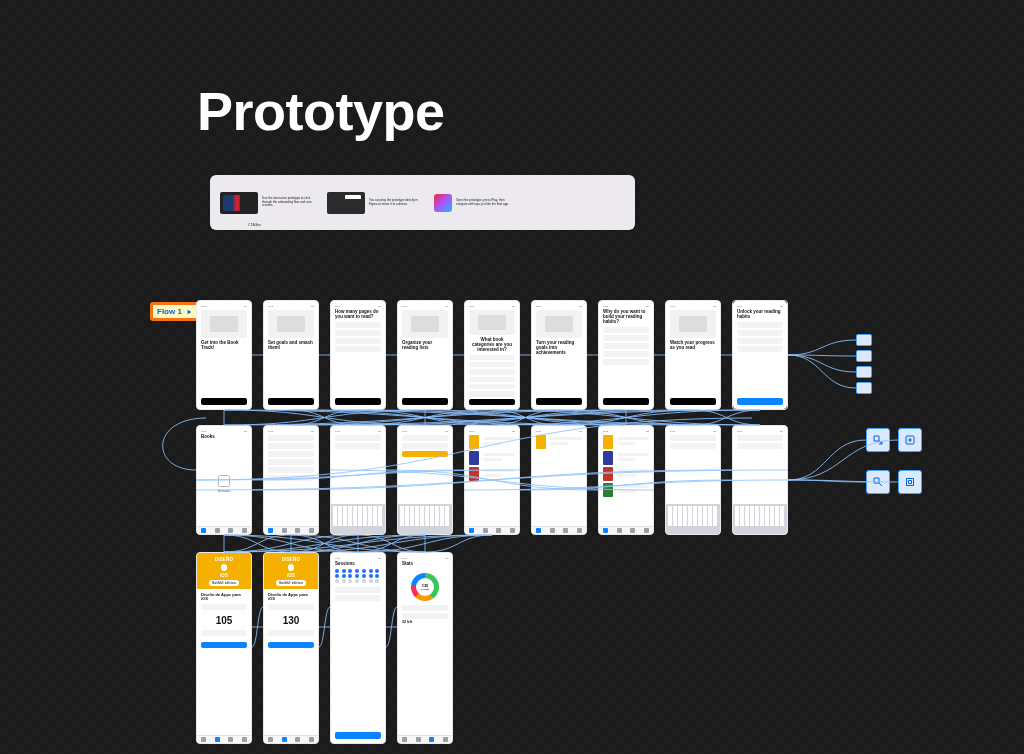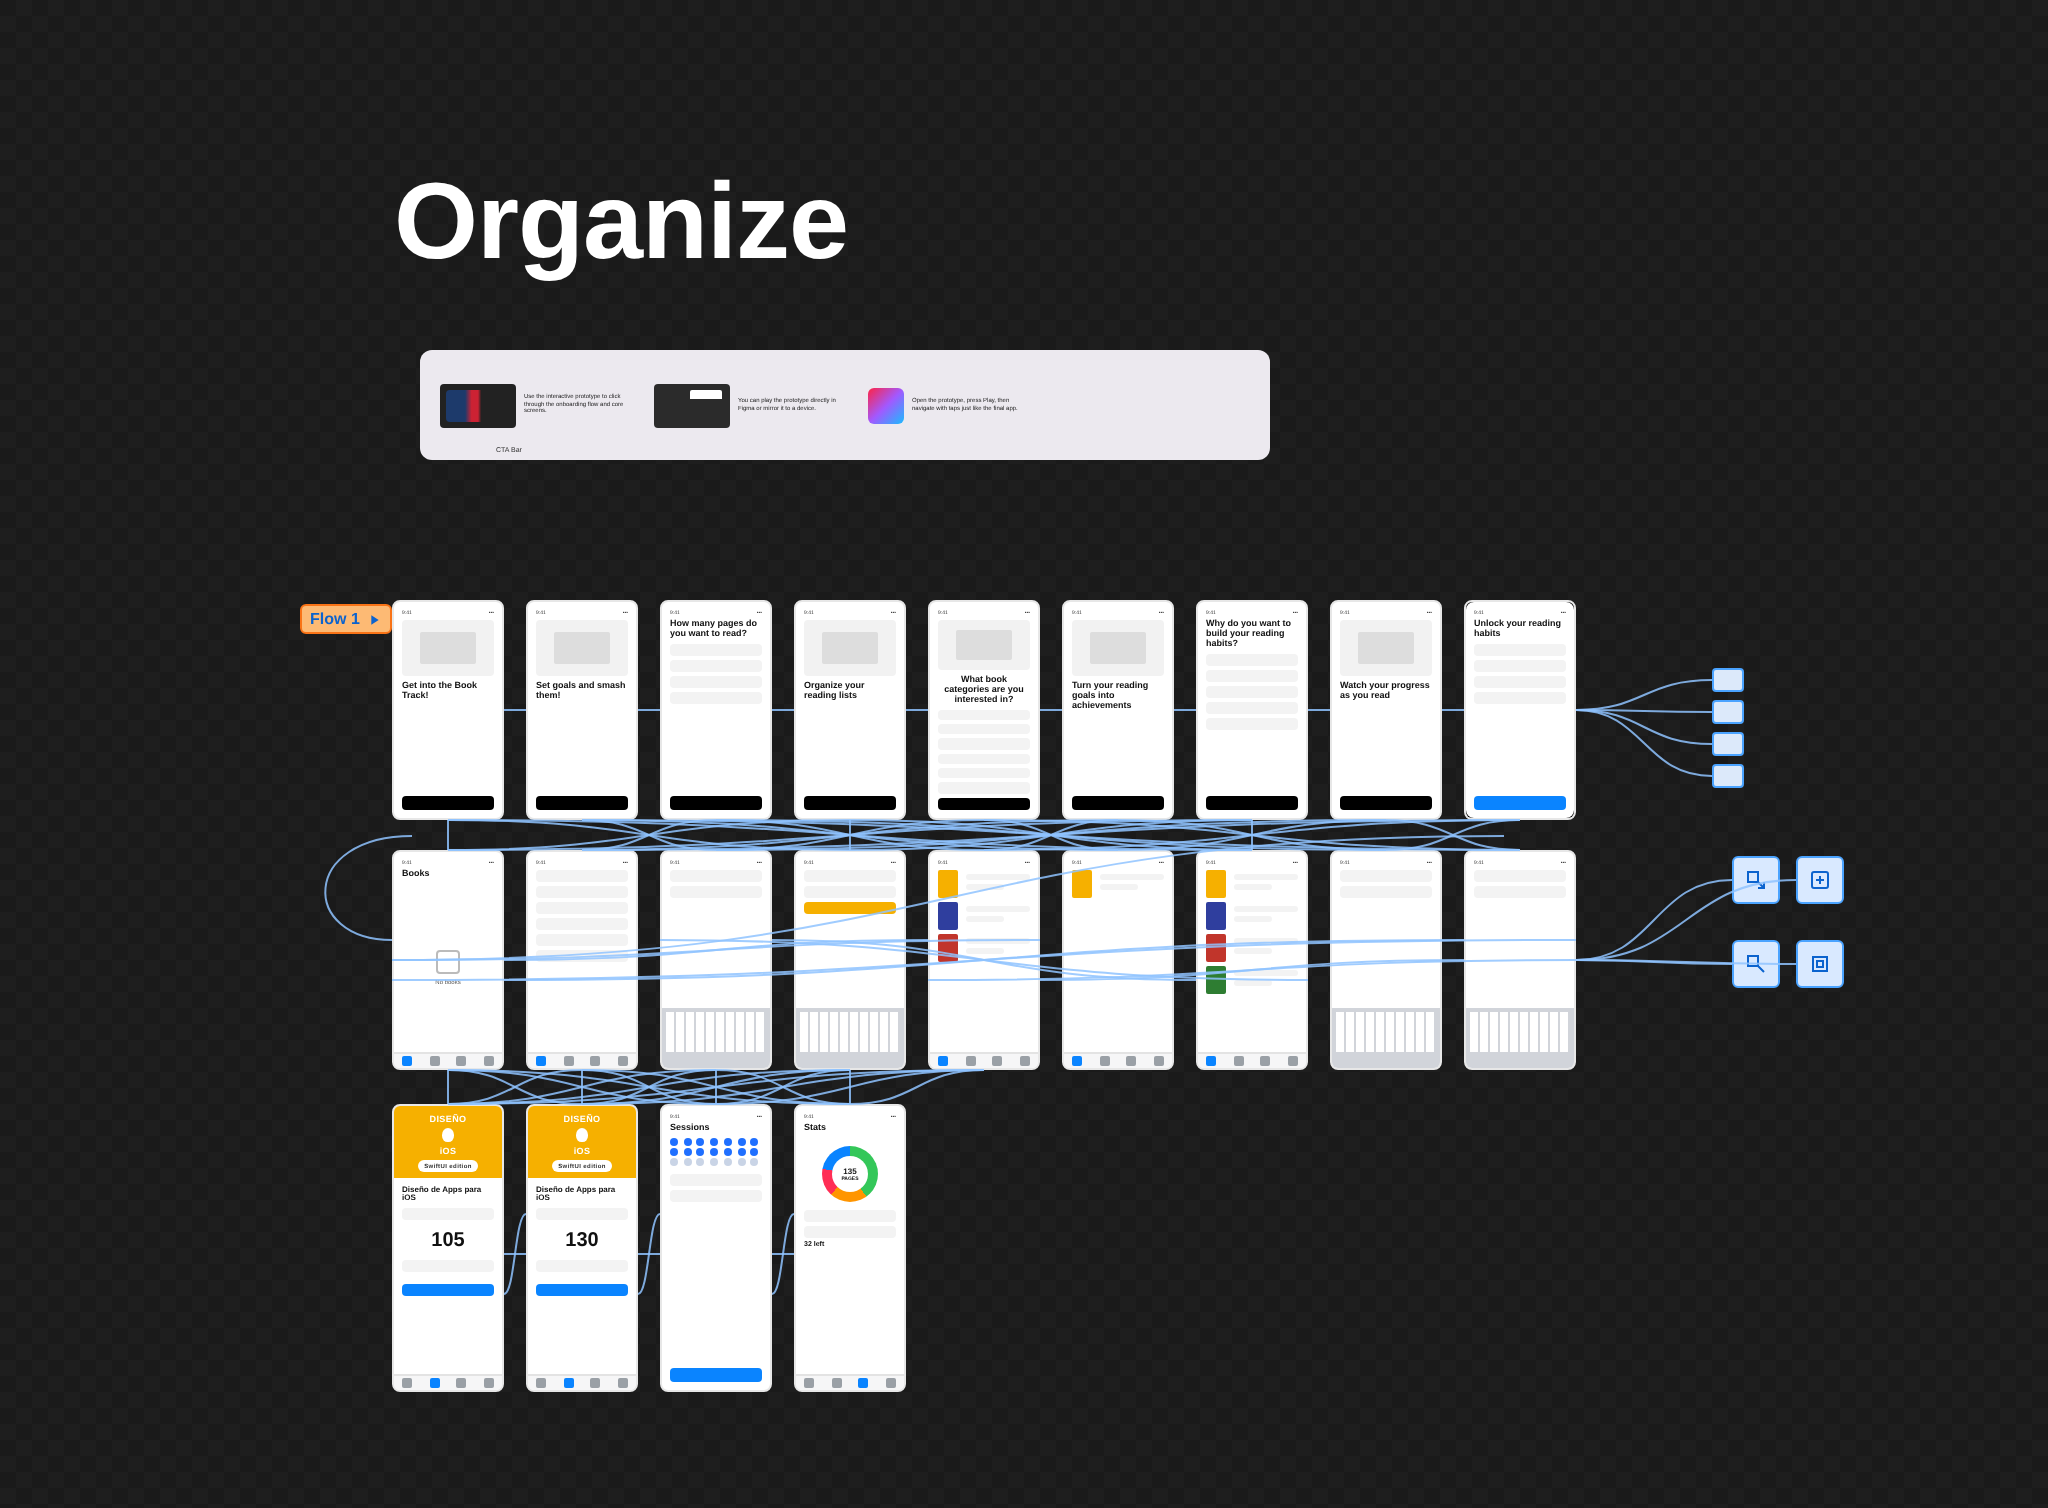--- a/index.html
+++ b/index.html
@@ -43,22 +43,22 @@
   .demo-thumb.a::after{ background: linear-gradient(90deg,#1d3a6b 30%, #c23 40%, #c23 50%, #222 55%); }
   .demo-thumb.b{ background:#2b2b2b; }
   .demo-thumb.b::after{ background: linear-gradient(180deg,#fff 50%, #2b2b2b 50%); left:18px; top:3px; right:4px; bottom:10px; border-radius:1px;}
   .demo-thumb.c{ width:18px; height:18px; background: linear-gradient(135deg,#f24,#a259ff,#1abcfe); border-radius:3px;}
   .demo-caption{ position:absolute; bottom:3px; left:38px; font-size:3.5px; color:#333; text-align:center; }
   
   #flow-badge {
     position: absolute;
     left: 150px;
     top: 302px;
-    background: #fdba74;
-    border: 1px solid #f97316;
+    background: #fef9c3;
+    border: 3px solid #f97316;
     color: #0b63ce;
     font-size: 8px;
     font-weight: 600;
     padding: 2px 4px;
     border-radius: 3px;
     display: flex;
     align-items: center;
     gap: 3px;
   }
   #flow-badge svg { width:8px; height:8px; }
@@ -75,21 +75,21 @@
     border-radius: 4px;
     border: 1px solid #e7e7e7;
     position: relative;
     overflow: hidden;
     font-size: 4px;
     color: #111;
     padding: 4px;
     display:flex;
     flex-direction:column;
   }
-  .screen.tall { height: 144px; }
+  .screen.tall { height: 192px; }
   .screen.dark-frame::before{
     content:""; position:absolute; inset:-3px; border:3px solid #000; border-radius:7px; pointer-events:none;
   }
   .statusbar{ display:flex; justify-content:space-between; font-size:2.5px; color:#333; margin-bottom:2px;}
   .illus{ width:100%; height:28px; background:#f2f2f2; border-radius:2px; margin-bottom:3px; position:relative; }
   .illus::after{ content:""; position:absolute; left:20%; right:20%; top:20%; bottom:20%; background:#666; border-radius:1px; opacity:.15;}
   .heading{ font-weight:700; font-size:4.5px; line-height:1.1; margin-bottom:2px; }
   .btn-black{ margin-top:auto; height:7px; background:#000; border-radius:2px;}
   .btn-blue{ margin-top:auto; height:7px; background:#0a84ff; border-radius:2px;}
   .toolbar{ height:8px; background:#f6f6f7; border-top:1px solid #e3e3e3; margin:auto -4px -4px; display:flex; justify-content:space-around; align-items:center;}
@@ -117,21 +117,21 @@
   #mn1{left:856px; top:334px;} #mn2{left:856px; top:350px;} #mn3{left:856px; top:366px;} #mn4{left:856px; top:382px;}
 
   svg#wires{ position:absolute; left:0; top:0; width:1024px; height:754px; pointer-events:none; }
   svg#wires path{ fill:none; stroke:#8fc3ff; stroke-width:1; opacity:.85; }
   .book-thumb{ width:10px; height:14px; border-radius:1px; margin-right:2px; }
 </style>
 </head>
 <body>
 
 <div id="title">
-  <br><span>Organize</span>
+  <br><span>Prototype</span>
 </div>
 
 <div id="demo-card">
   <div class="demo-block">
     <div class="demo-thumb a"></div>
     <div style="width:55px">Use the interactive prototype to click through the onboarding flow and core screens.</div>
   </div>
   <div class="demo-caption">CTA Bar</div>
   <div class="demo-block">
     <div class="demo-thumb b"></div>

